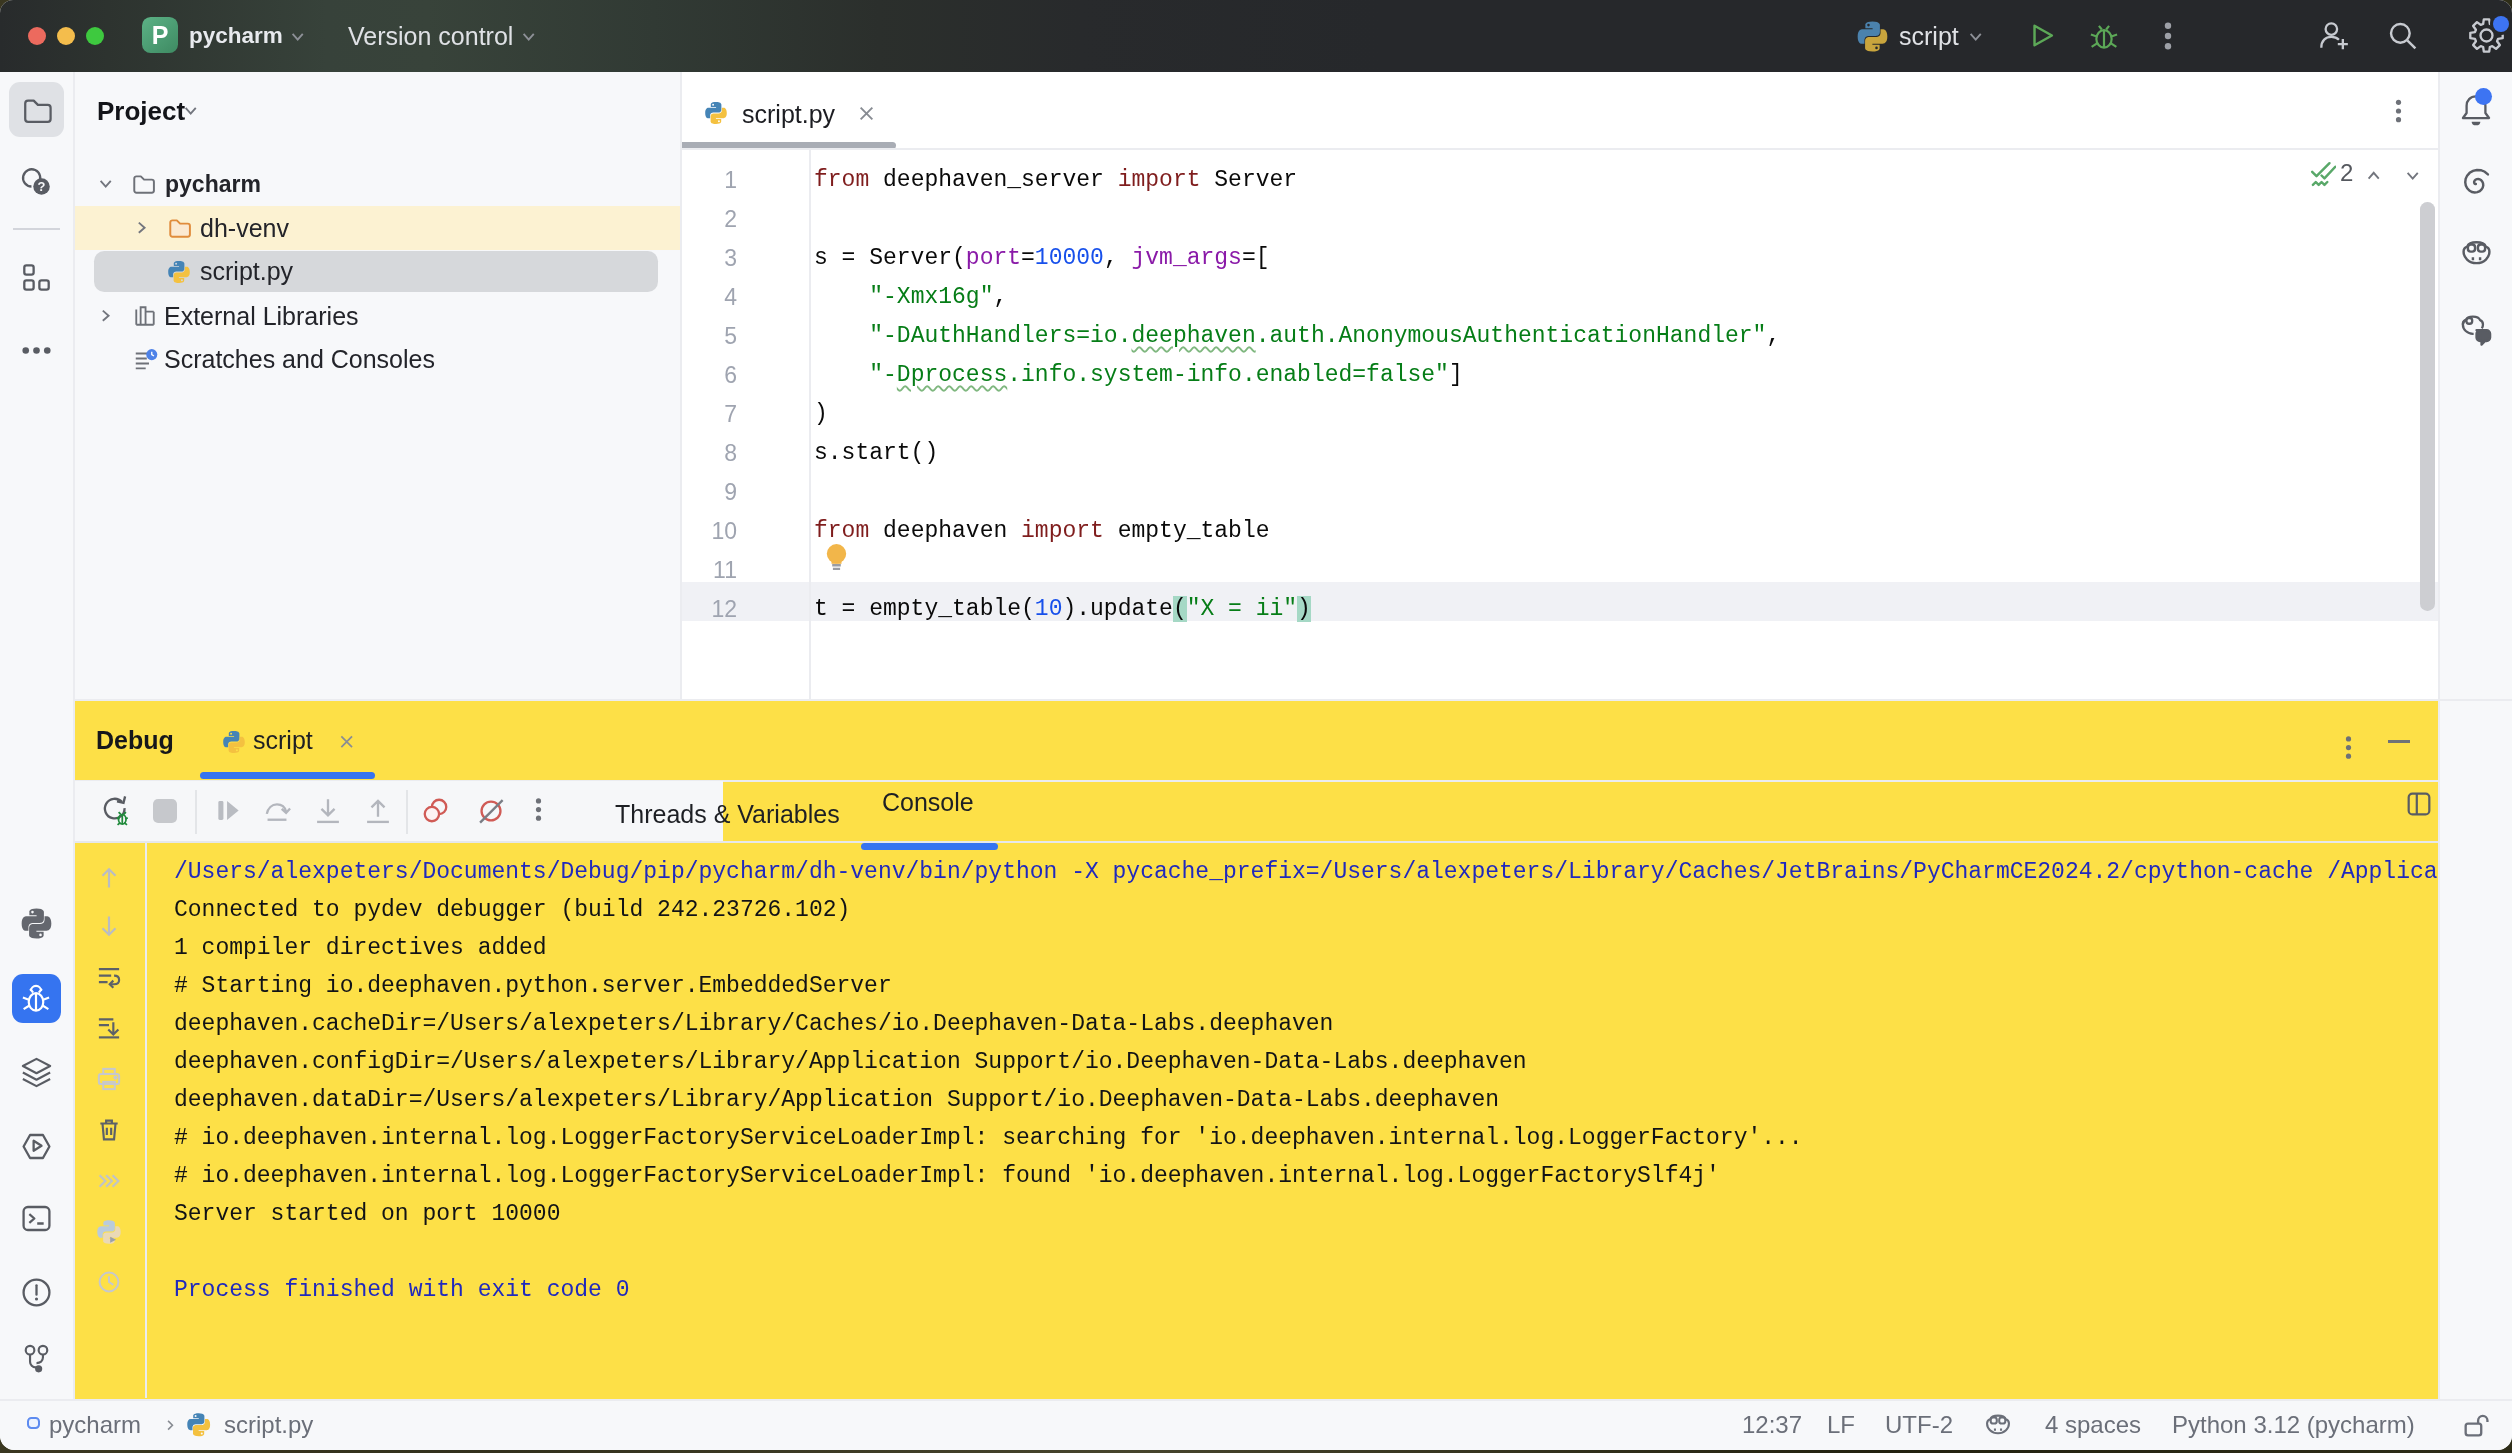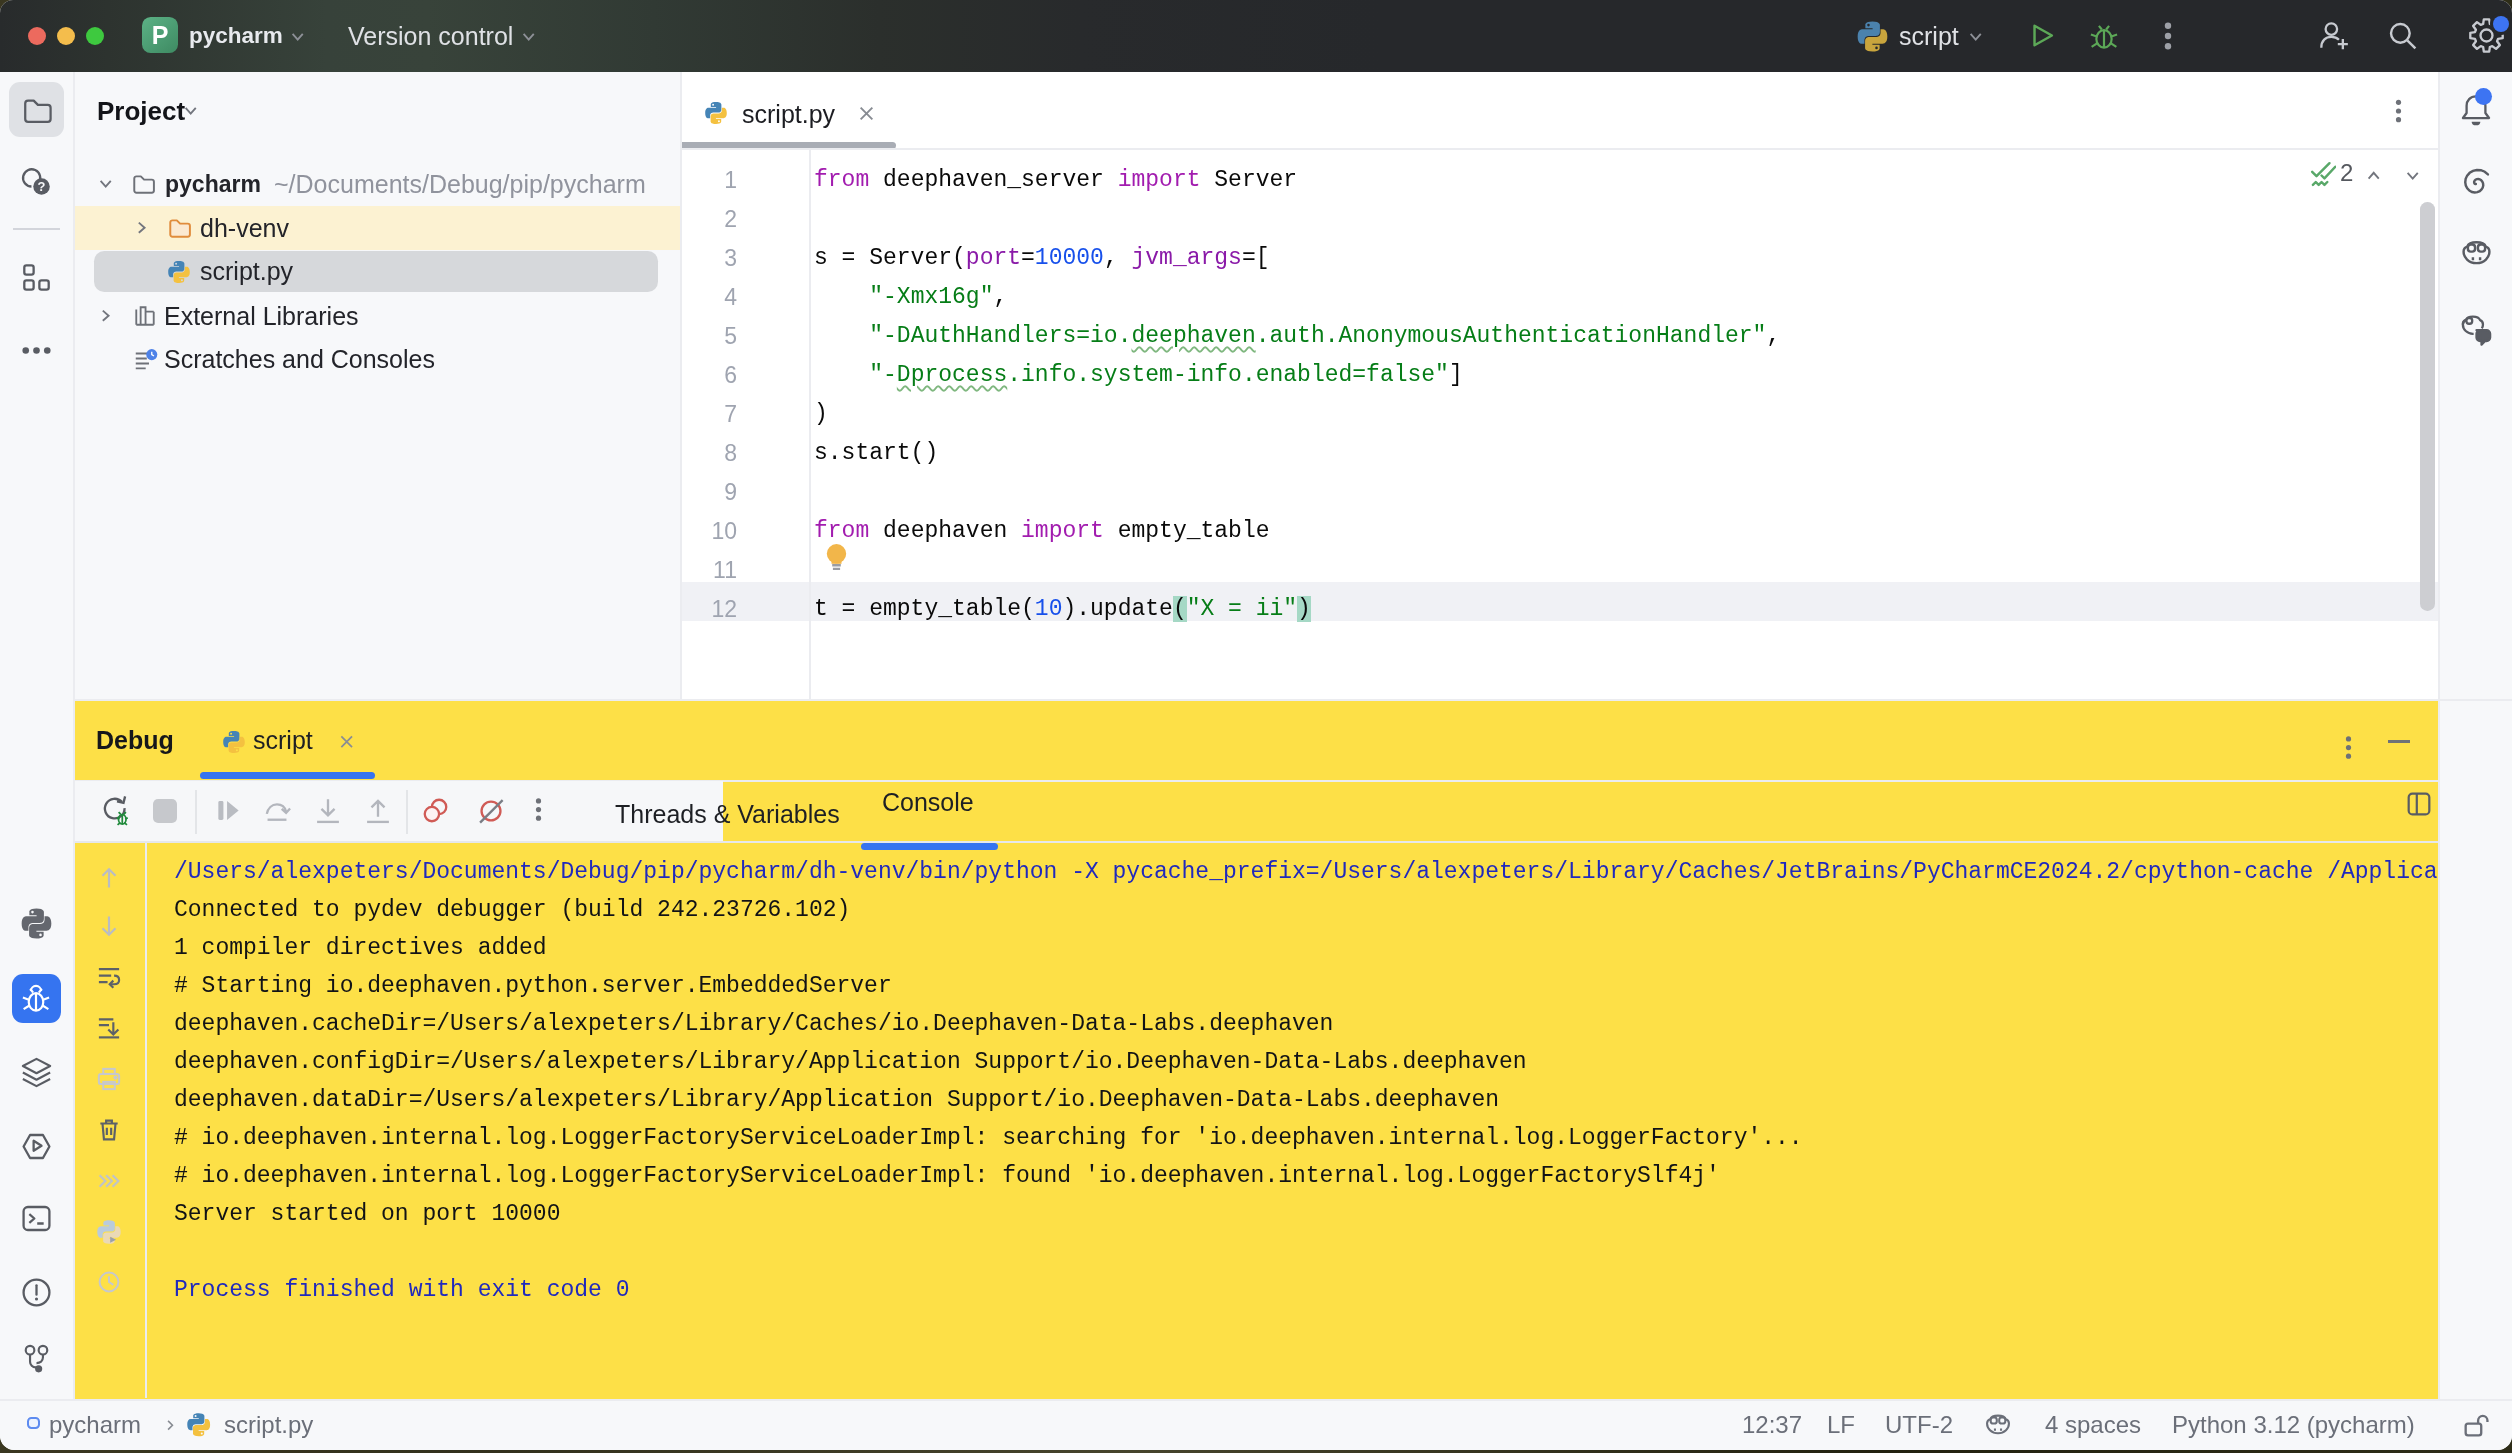--- a/index.html
+++ b/index.html
@@ -18,21 +18,21 @@
 
 #proj{position:absolute;left:74px;top:72px;width:606px;height:627px;background:#f7f8fa;}
 .trow{position:absolute;left:0;width:606px;height:44px;}
 .tlab{position:absolute;top:0;height:44px;line-height:44px;font-size:25px;color:#23242a;}
 
 #ed{position:absolute;left:682px;top:72px;width:1758px;height:627px;background:#fff;}
 #line12hl{position:absolute;left:0;top:510px;width:1758px;height:39px;background:#f0f1f5;}
 pre{margin:0;font-family:"Liberation Mono",monospace;}
 #gut{position:absolute;left:0;top:89px;width:55px;text-align:right;font-size:23px;line-height:39px;color:#9fa4b0;}
 #code{position:absolute;left:132px;top:89px;font-size:23px;line-height:39px;color:#0a0a0a;}
-.k{color:#a21caf;}.s{color:#067d17;}.n{color:#1750eb;}.p{color:#8a1aa8;}
+.k{color:#7f1d1d;}.s{color:#067d17;}.n{color:#1750eb;}.p{color:#8a1aa8;}
 .w{text-decoration:underline wavy #7fb77f 1.5px;text-underline-offset:4.4px;}
 .m{background:#a5d8c5;}
 
 #dbg{position:absolute;left:74px;top:701px;width:2364px;height:698px;background:#fde047;overflow:hidden;}
 #console{position:absolute;left:100px;top:152px;font-size:23px;line-height:38px;color:#121316;}
 .b{color:#2029bd;}
 
 #sb{position:absolute;left:0;top:1400px;width:2512px;height:50px;background:#f7f8fa;}
 .sbt{position:absolute;top:0;height:50px;line-height:50px;font-size:24px;color:#6b6f79;}
 
@@ -184,21 +184,20 @@
     <div class="trow" style="top:134px;background:#fcf2d2;"></div>
     <div class="abs" style="left:20.4px;top:179px;width:564px;height:41px;border-radius:10.2px;background:#d6d8db;"></div>
 
     <svg class="chev" style="left:22.5px;top:103px;" viewBox="0 0 24 24">
         <path d="M5 8l7 8 7-8" fill="none" stroke="#73767e" stroke-width="2.6"></path>
       </svg>
     <svg class="ic" style="left:57px;top:100px;width:24px;height:24px;" viewBox="0 0 44 44">
         <path d="M6 12a4 4 0 0 1 4-4h8l6 6h14a4 4 0 0 1 4 4v16a4 4 0 0 1-4 4H10a4 4 0 0 1-4-4z" fill="none" stroke="#6e7178" stroke-width="3.6" stroke-linejoin="round"></path>
       </svg>
     <div class="tlab" style="left:91px;top:90px;font-size:23px;font-weight:700;">pycharm</div>
-    <div class="tlab" style="left:200px;top:90px;color:#90939d;">~/Documents/Debug/pip/pycharm</div>
 
     <svg class="chev" style="left:59px;top:147px;" viewBox="0 0 24 24">
         <path d="M8 5l8 7-8 7" fill="none" stroke="#73767e" stroke-width="2.6"></path>
       </svg>
     <svg class="ic" style="left:93px;top:144px;width:24px;height:24px;" viewBox="0 0 44 44">
         <path d="M6 12a4 4 0 0 1 4-4h8l6 6h14a4 4 0 0 1 4 4v16a4 4 0 0 1-4 4H10a4 4 0 0 1-4-4z" fill="#fbe9d1" stroke="#e08c3c" stroke-width="3.6" stroke-linejoin="round"></path>
       </svg>
     <div class="tlab" style="left:126px;top:134px;">dh-venv</div>
 
     <svg class="ic" style="left:93px;top:188px;width:24px;height:24px;" viewBox="0 0 110 110">

